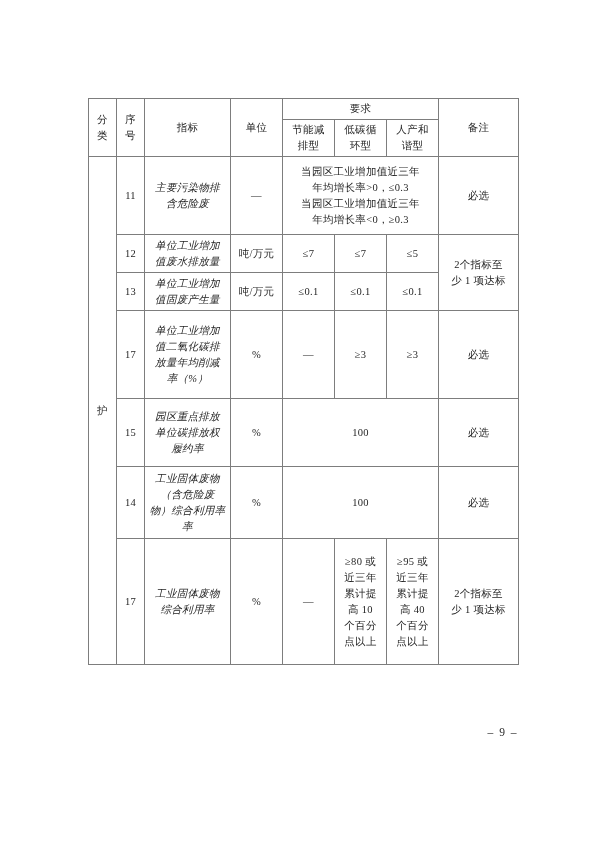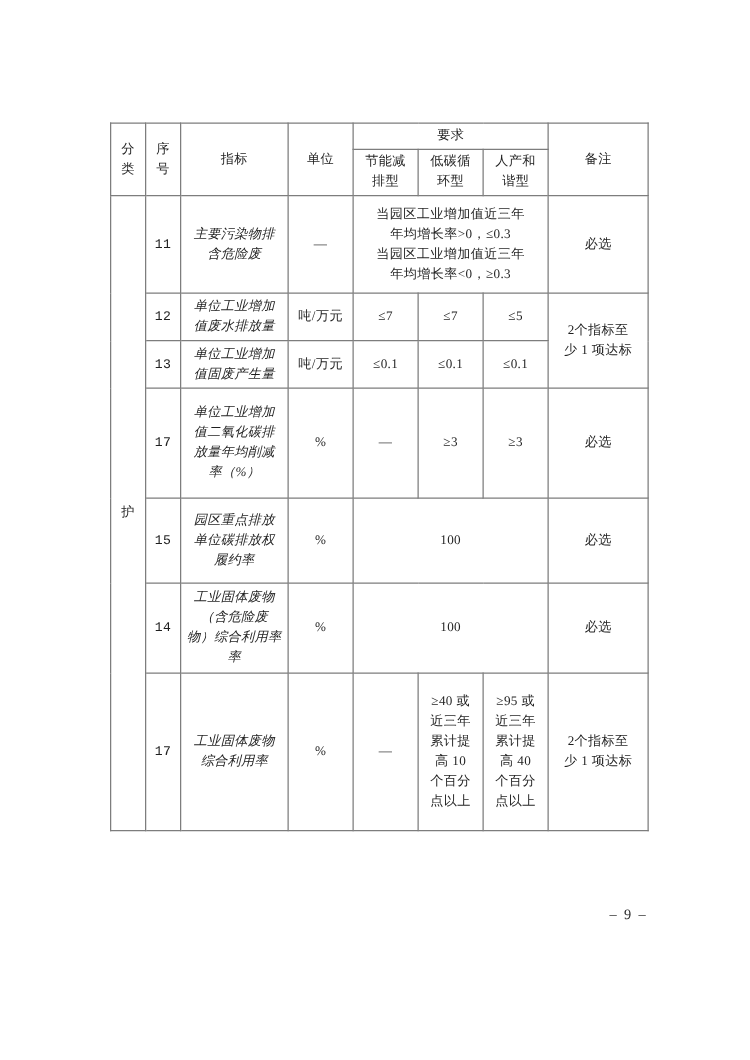--- a/index.html
+++ b/index.html
@@ -72,21 +72,21 @@
   }
   .cat-cell {
     vertical-align: top;
     padding-top: 3px;
     font-size: 10.5px;
     color: #4a4a4a;
     border-left: 1px solid #7d7d7d;
   }
   .num-cell {
     font-size: 10.5px;
-    font-family: Liberation Mono, monospace;
+    font-family: Liberation Serif, serif;
   }
   .ind-cell {
     line-height: 19px;
     letter-spacing: 0.8px;
     padding-left: 4px;
     padding-right: 4px;
     font-style: italic;
   }
   .unit-cell { letter-spacing: 0.2px; }
   .req-cell  { letter-spacing: 0.3px; }
@@ -283,21 +283,21 @@
           <td class="ind-cell">
             <span class="lines">
               <span>工业固体废物</span>
               <span>综合利用率</span>
             </span>
           </td>
           <td class="unit-cell">%</td>
           <td class="req-cell dash">—</td>
           <td class="req-cell">
             <span class="lines">
-              <span>≥40 或</span>
+              <span>≥80 或</span>
               <span>近三年</span>
               <span>累计提</span>
               <span>高 10</span>
               <span>个百分</span>
               <span>点以上</span>
             </span>
           </td>
           <td class="req-cell">
             <span class="lines">
               <span>≥95 或</span>

